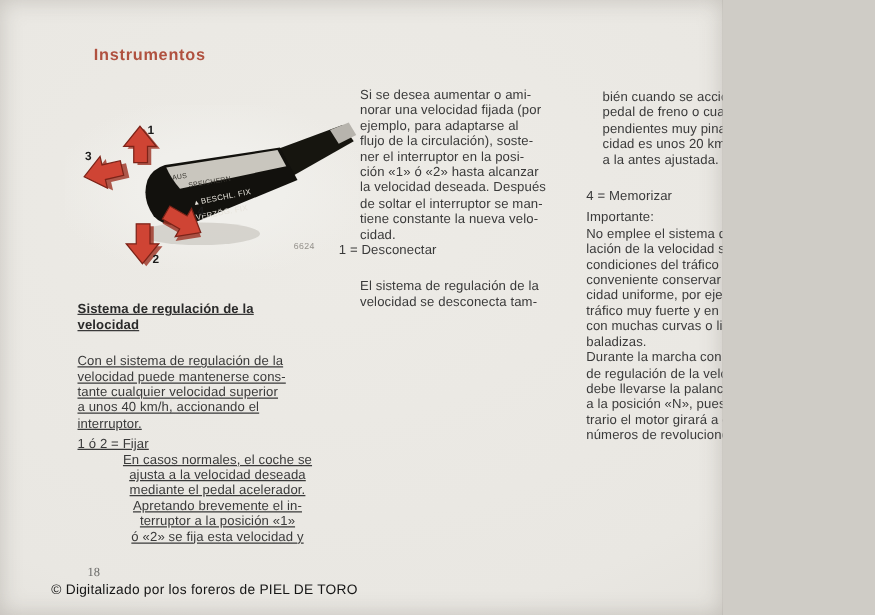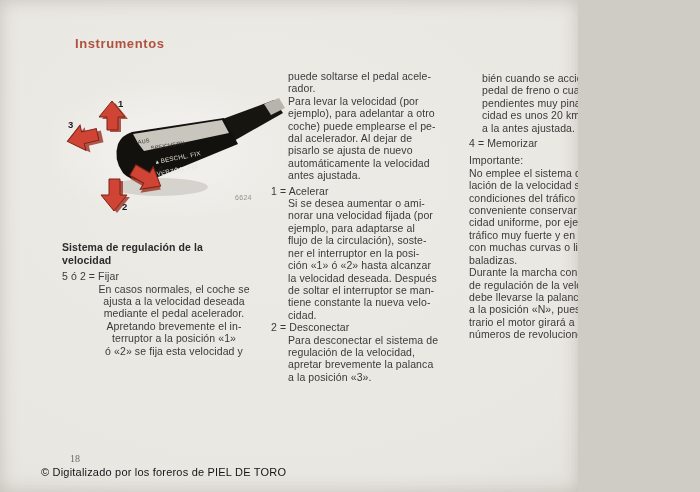--- a/index.html
+++ b/index.html
@@ -5,29 +5,29 @@
   html,body{margin:0;padding:0;background:#cfccc6;}
   .page{
     position:relative;width:578px;height:492px;overflow:hidden;
     background:radial-gradient(140% 120% at 45% 35%, #edebe6 0%, #e9e7e2 55%, #d8d5ce 100%);
     font-family:"Liberation Sans","DejaVu Sans",sans-serif;
     color:#3a3a3a;
     box-shadow:inset 0 0 18px rgba(90,85,75,.25);
   }
   .title{position:absolute;left:75px;top:36px;font-size:13px;font-weight:700;letter-spacing:.6px;color:#b0513f;}
   .col{position:absolute;font-size:10.5px;line-height:12.4px;letter-spacing:.1px;}
-  .left{left:62px;top:241px;width:212px;}
+  .left{left:62px;top:241px;width:212px;text-decoration:underline;}
   .middle{left:271px;top:70px;width:200px;}
   .right{left:469px;top:72px;width:200px;}
   .block{margin:0;white-space:pre-line;}
   .subhead{font-size:10.5px;line-height:12.6px;font-weight:700;color:#2b2b2b;margin:0;white-space:pre-line;}
   .ind12{margin-left:12px;text-align:center;}
   .ind13{margin-left:13px;}
   .ind17{margin-left:17px;}
-  .mt3{margin-top:3px;}
+  .mt3{margin-top:17px;}
   .mt4{margin-top:4px;}
   .mt5{margin-top:5px;}
   .figure{
     position:absolute;left:52px;top:84px;width:235px;height:132px;margin:0;
     background:radial-gradient(ellipse at 50% 50%, #f0efeb 35%, rgba(240,239,235,0) 78%);
   }
   .fig-num{position:absolute;left:183px;top:110px;font-size:7px;color:#94918b;letter-spacing:.3px;}
   .page-number{position:absolute;left:70px;top:453px;font-size:10px;color:#6a6a68;font-family:Liberation Serif, serif;}
   .footer{position:absolute;left:8px;top:466px;font-size:11px;color:#151515;letter-spacing:.2px;margin-left:33px;}
   
@@ -82,55 +82,48 @@
         <polygon class="arrow" points="111,93 95,80 95,87 79,87 79,99 95,99 95,106"></polygon>
       </g>
       <text class="num" x="106" y="88">4</text>
     </svg>
     <figcaption class="fig-num">6624</figcaption>
   </figure>
 
   <section class="col left">
     <h2 class="subhead">Sistema de regulación de la
 velocidad</h2>
-    <p class="block mt4">5 ó 2 = Fijar</p>
+    <p class="block mt3">Con el sistema de regulación de la
+velocidad puede mantenerse cons-
+tante cualquier velocidad superior
+a unos 40 km/h, accionando el
+interruptor.</p>
+    <p class="block mt4">1 ó 2 = Fijar</p>
     <p class="block ind12">En casos normales, el coche se
 ajusta a la velocidad deseada
 mediante el pedal acelerador.
 Apretando brevemente el in-
 terruptor a la posición «1»
 ó «2» se fija esta velocidad y</p>
   </section>
 
   <section class="col middle">
-    <p class="block ind17">puede soltarse el pedal acele-
-rador.
-Para levar la velocidad (por
-ejemplo), para adelantar a otro
-coche) puede emplearse el pe-
-dal acelerador. Al dejar de
-pisarlo se ajusta de nuevo
-automáticamente la velocidad
-antes ajustada.</p>
-    <p class="block mt3">1 = Acelerar</p>
     <p class="block ind17">Si se desea aumentar o ami-
 norar una velocidad fijada (por
 ejemplo, para adaptarse al
 flujo de la circulación), soste-
 ner el interruptor en la posi-
 ción «1» ó «2» hasta alcanzar
 la velocidad deseada. Después
 de soltar el interruptor se man-
 tiene constante la nueva velo-
 cidad.</p>
-    <p class="block">2 = Desconectar</p>
-    <p class="block ind17">Para desconectar el sistema de
-regulación de la velocidad,
-apretar brevemente la palanca
-a la posición «3».</p>
+    <p class="block">1 = Desconectar</p>
+    <p class="block ind17 mt3">El sistema de regulación de la
+velocidad se desconecta tam-</p>
   </section>
 
   <section class="col right">
     <p class="block ind13">bién cuando se acciona el
 pedal de freno o cuando en
 pendientes muy pinas la velo-
 cidad es unos 20 km/h inferior
 a la antes ajustada.</p>
     <p class="block mt3">4 = Memorizar</p>
     <p class="block mt5">Importante:</p>

